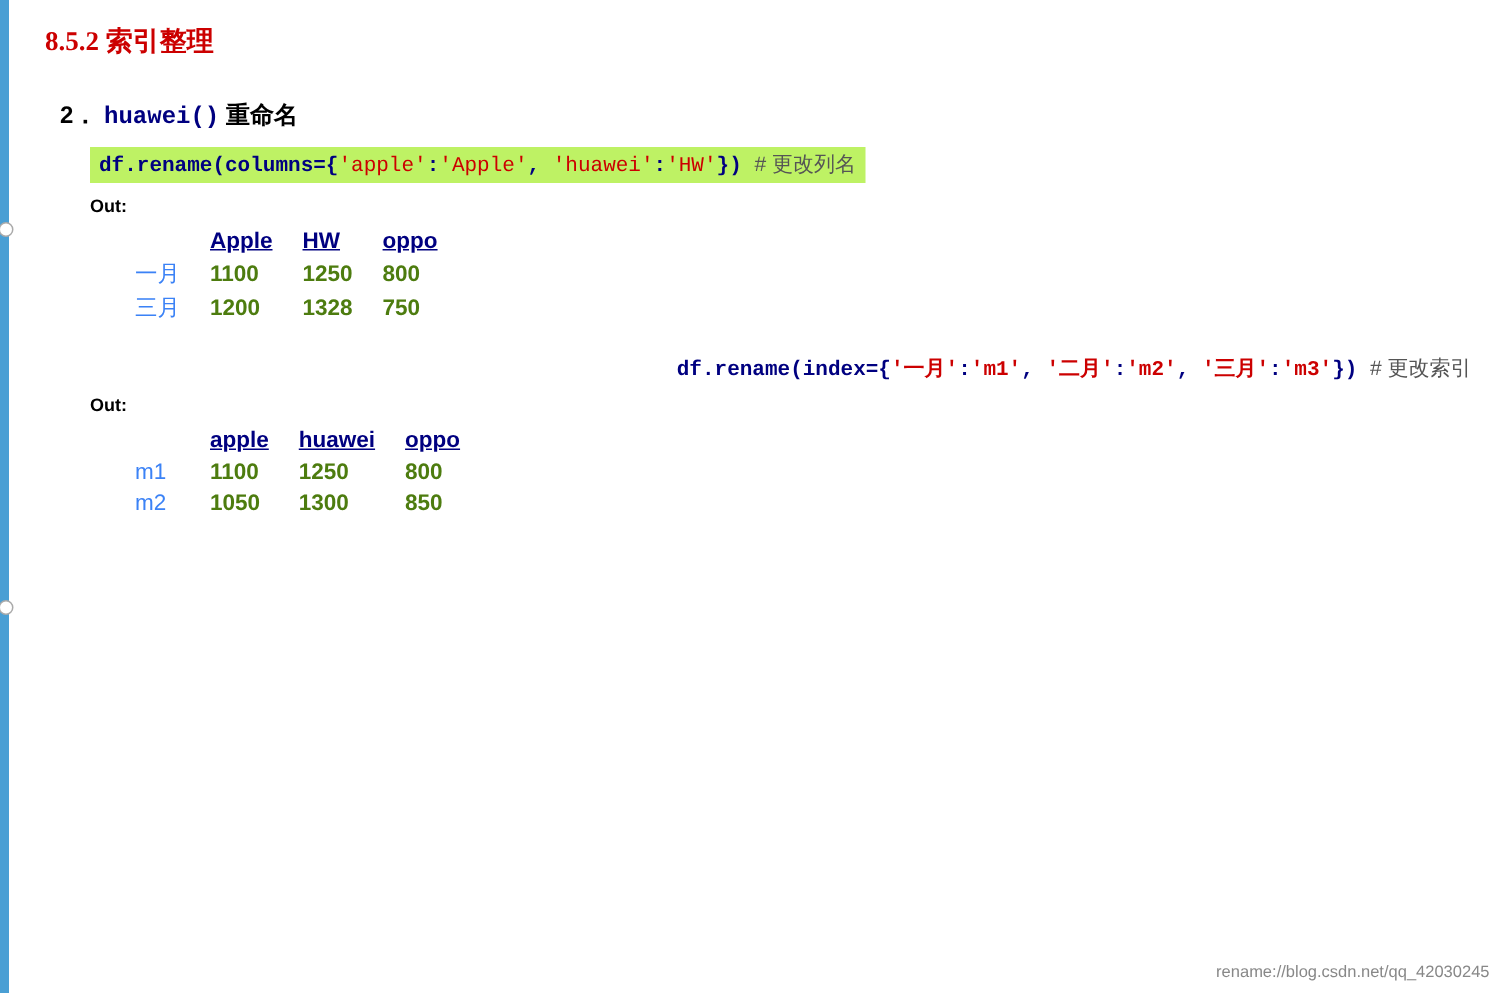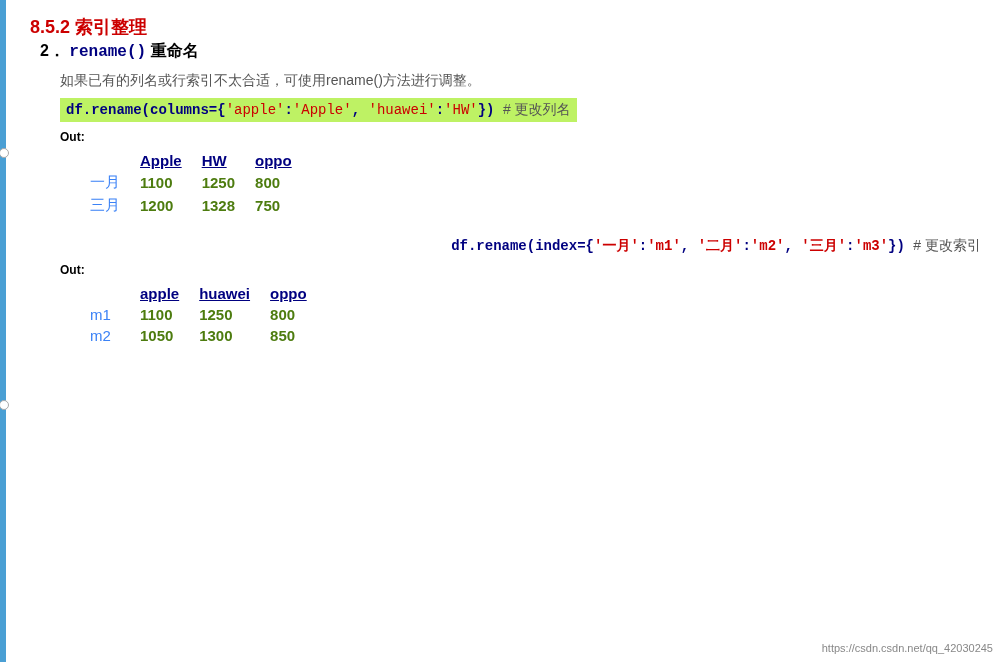--- a/index.html
+++ b/index.html
@@ -32,22 +32,23 @@
       top: 0;
       width: 6px;
       height: 100%;
       background: #4a9fd4;
     }
 
     .section-title {
       font-size: 18px;
       font-weight: bold;
       color: #cc0000;
-      margin-bottom: 2px;
+      margin-bottom: 28px;
       margin-top: 5px;
+      font-family: Liberation Serif, serif;
     }
 
     .subsection-title {
       font-size: 16px;
       font-weight: bold;
       color: #000000;
       margin-bottom: 10px;
       margin-left: 10px;
     }
 
@@ -144,26 +145,25 @@
   
   <div class="circle-indicator" style="left: -1px; top: 148px;"></div>
   <div class="circle-indicator" style="left: -1px; top: 400px;"></div>
 
   
   <div class="section-title">8.5.2 索引整理</div>
 
   
   <div class="subsection-title">
     <span>2．</span>
-    <span style="font-family: 'Courier New', monospace; color: #000080;">rename()</span>
+    <span style="font-family: 'Courier New', monospace; color: #000080;">huawei()</span>
     <span>重命名</span>
   </div>
 
   
-  <div class="description-text">如果已有的列名或行索引不太合适，可使用rename()方法进行调整。</div>
 
   
   <div class="code-block">
     <span style="color:#000080; font-weight:bold;">df.rename(columns={</span><span style="color:#cc0000;">'apple'</span><span style="color:#000080; font-weight:bold;">:</span><span style="color:#cc0000;">'Apple'</span><span style="color:#000080; font-weight:bold;">, </span><span style="color:#cc0000;">'huawei'</span><span style="color:#000080; font-weight:bold;">:</span><span style="color:#cc0000;">'HW'</span><span style="color:#000080; font-weight:bold;">})</span> <span style="color:#555555; font-family: 'Microsoft YaHei', Arial, sans-serif;"># 更改列名</span>
   </div>
 
   
   <div class="out-label">Out:</div>
 
   
@@ -220,14 +220,14 @@
       <tr>
         <td class="row-label">m2</td>
         <td>1050</td>
         <td>1300</td>
         <td>850</td>
       </tr>
     </tbody>
   </table>
 
   
-  <div class="watermark">https://csdn.csdn.net/qq_42030245</div>
+  <div class="watermark">rename://blog.csdn.net/qq_42030245</div>
 </div>
 
 </body></html>

